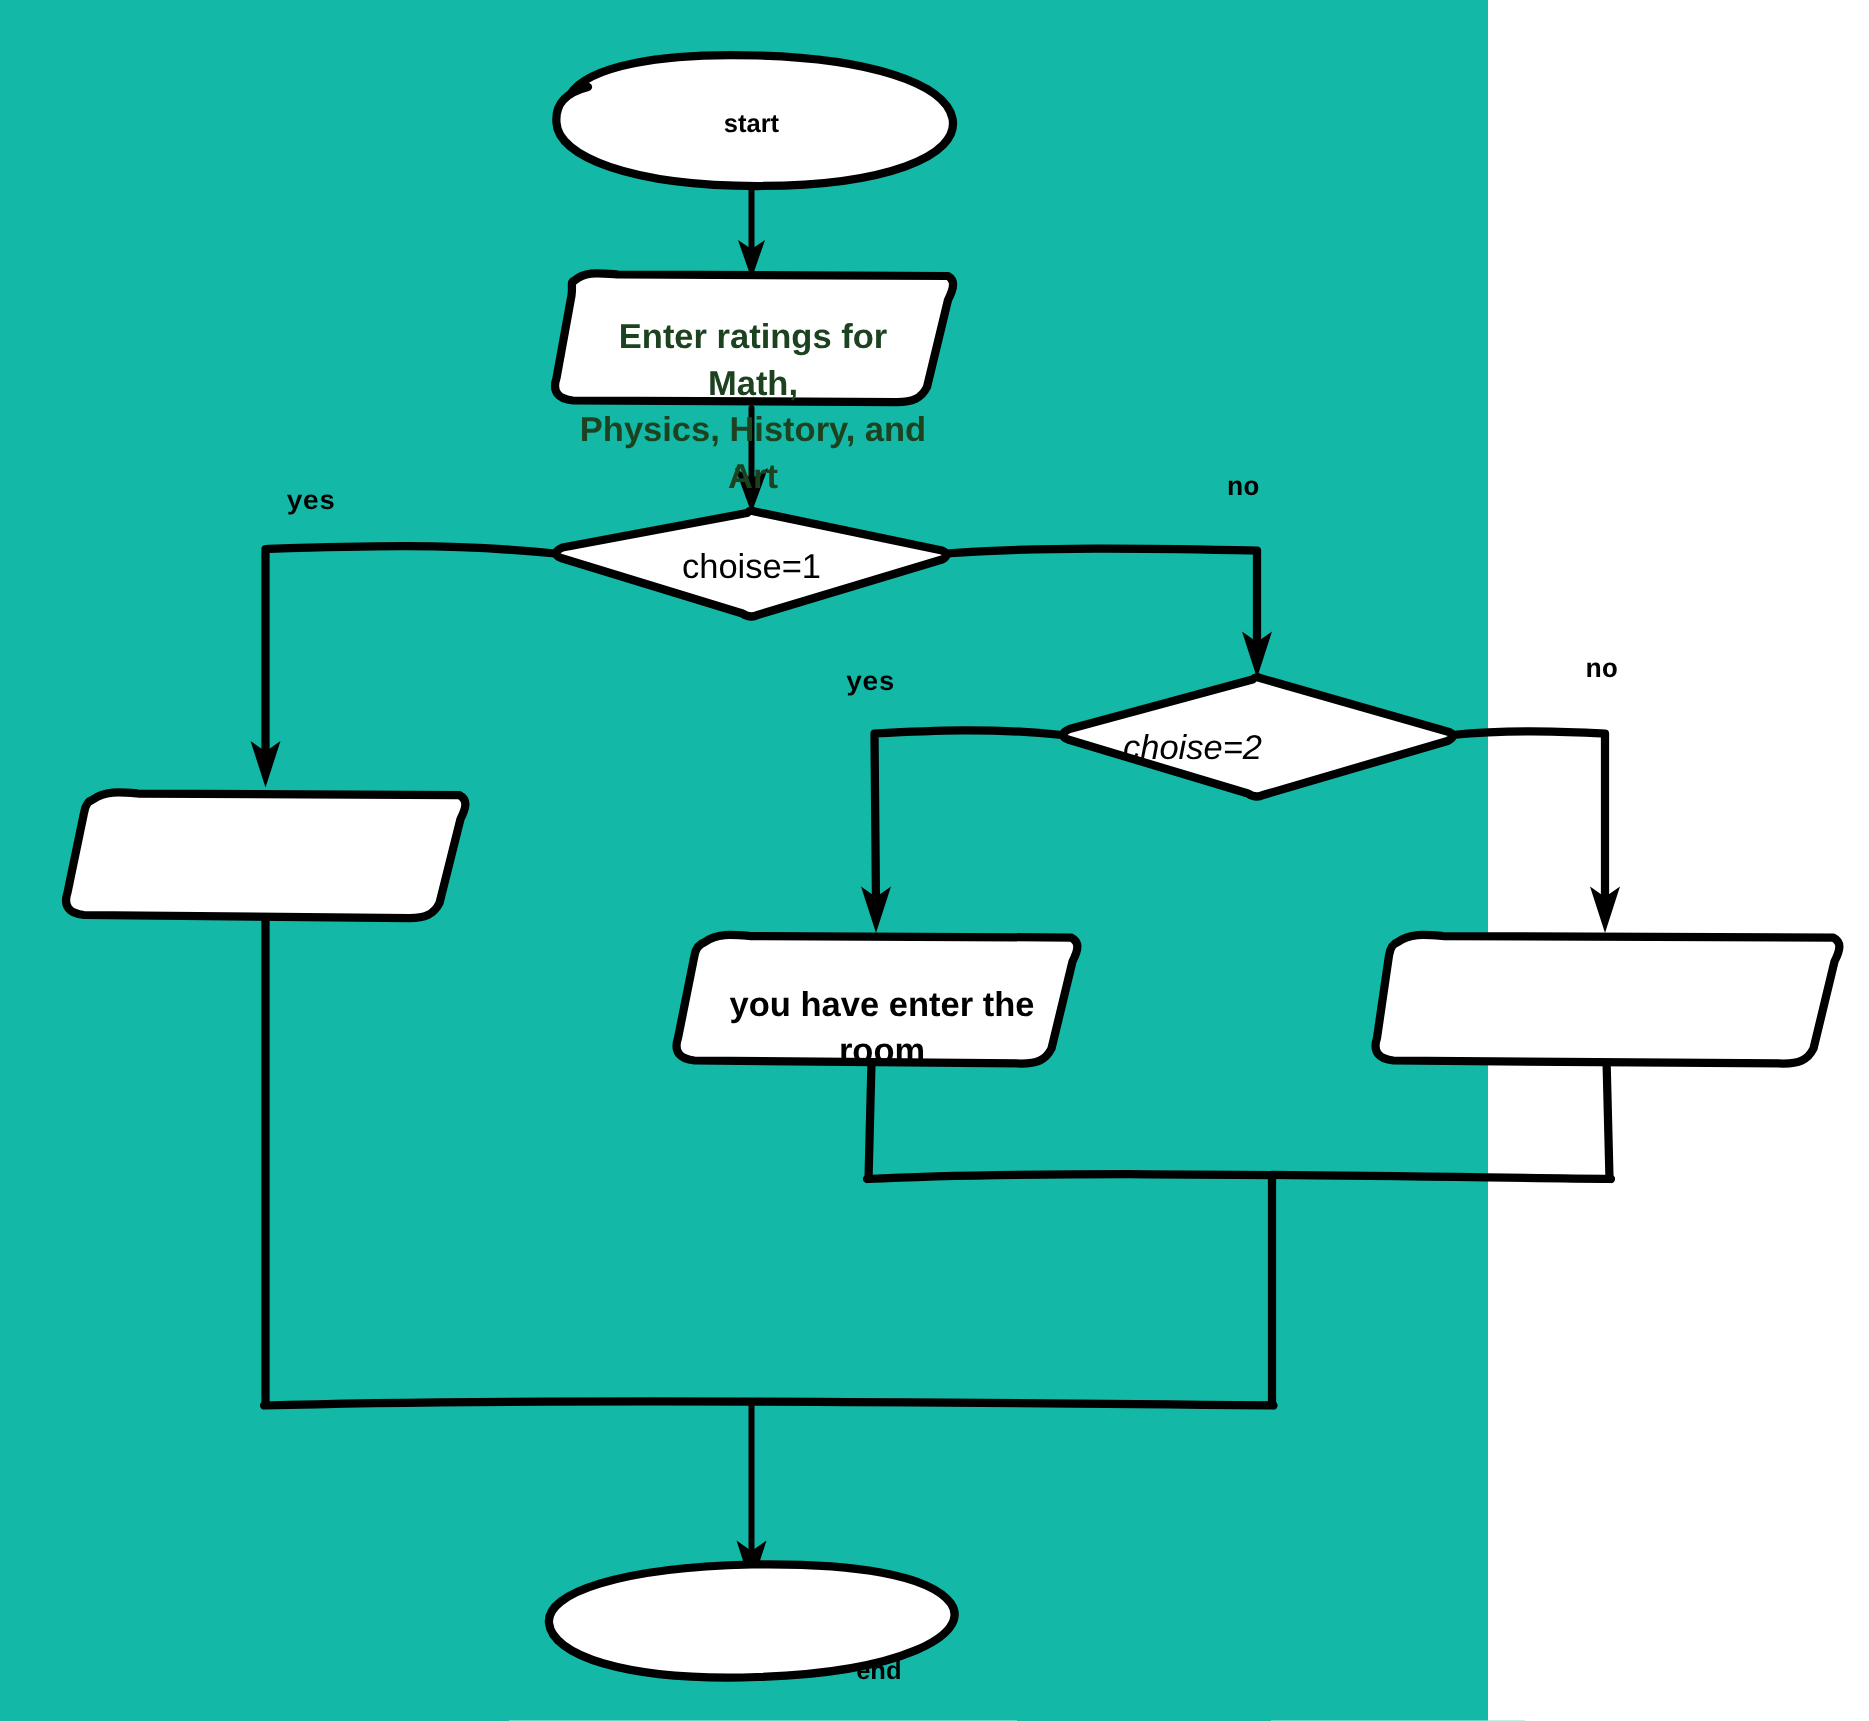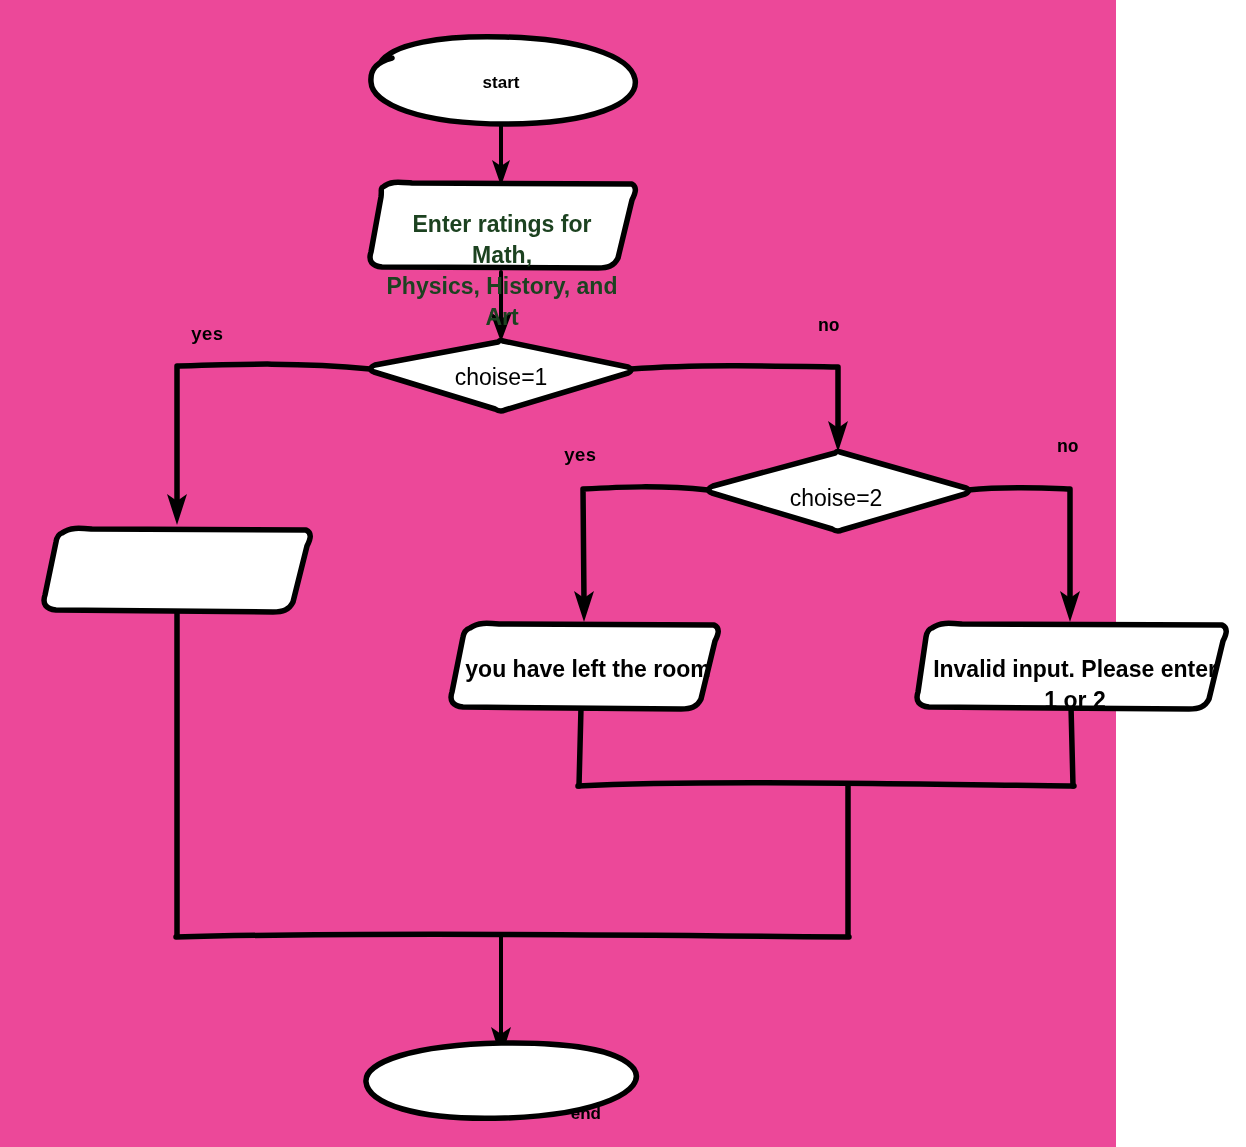--- a/index.html
+++ b/index.html
@@ -9,23 +9,23 @@
     background: #ffffff;
   }
   body {
     width: 1246px;
     height: 1147px;
     font-family: "Liberation Sans", sans-serif;
     overflow: hidden;
   }
   #flowchart-root {
     position: relative;
-    width: 1116px;
+    width: 992px;
     height: 1147px;
-    background: #ec4899;
+    background: #14b8a6;
   }
   svg#flow-svg {
     position: absolute;
     top: 0;
     left: 0;
     width: 1246px;
     height: 1147px;
   }
   .shape-stroke {
     fill: #ffffff;
@@ -248,26 +248,25 @@
 
   </svg>
 
   <div class="node-label lbl-start" style="left:401px; top:72px; width:200px;">start</div>
 
   <div class="node-label lbl-io lbl-input-green" style="left:382px; top:209px; width:240px;">Enter ratings for Math,
 Physics, History, and Art</div>
 
   <div class="node-label lbl-decision" style="left:401px; top:362px; width:200px;">choise=1</div>
 
-  <div class="node-label lbl-decision" style="left:736px; top:483px; width:200px;">choise=2</div>
-
-
-  <div class="node-label lbl-io" style="left:463px; top:654px; width:250px;">you have left the room</div>
-
-  <div class="node-label lbl-io" style="left:930px; top:654px; width:290px;">Invalid input. Please enter 1 or 2</div>
+  <div class="node-label lbl-decision" style="left:695px; top:483px; width:200px;font-style:italic;">choise=2</div>
+
+
+  <div class="node-label lbl-io" style="left:463px; top:654px; width:250px;">you have enter the room</div>
+
 
   <div class="node-label lbl-end" style="left:401px; top:1103px; width:200px;text-align:right;">end</div>
 
   <div class="edge-label" style="left:191px; top:325px;">yes</div>
 
   <div class="edge-label" style="left:818px; top:316px;">no</div>
 
   <div class="edge-label" style="left:564px; top:446px;">yes</div>
 
   <div class="edge-label" style="left:1057px; top:437px;">no</div>

